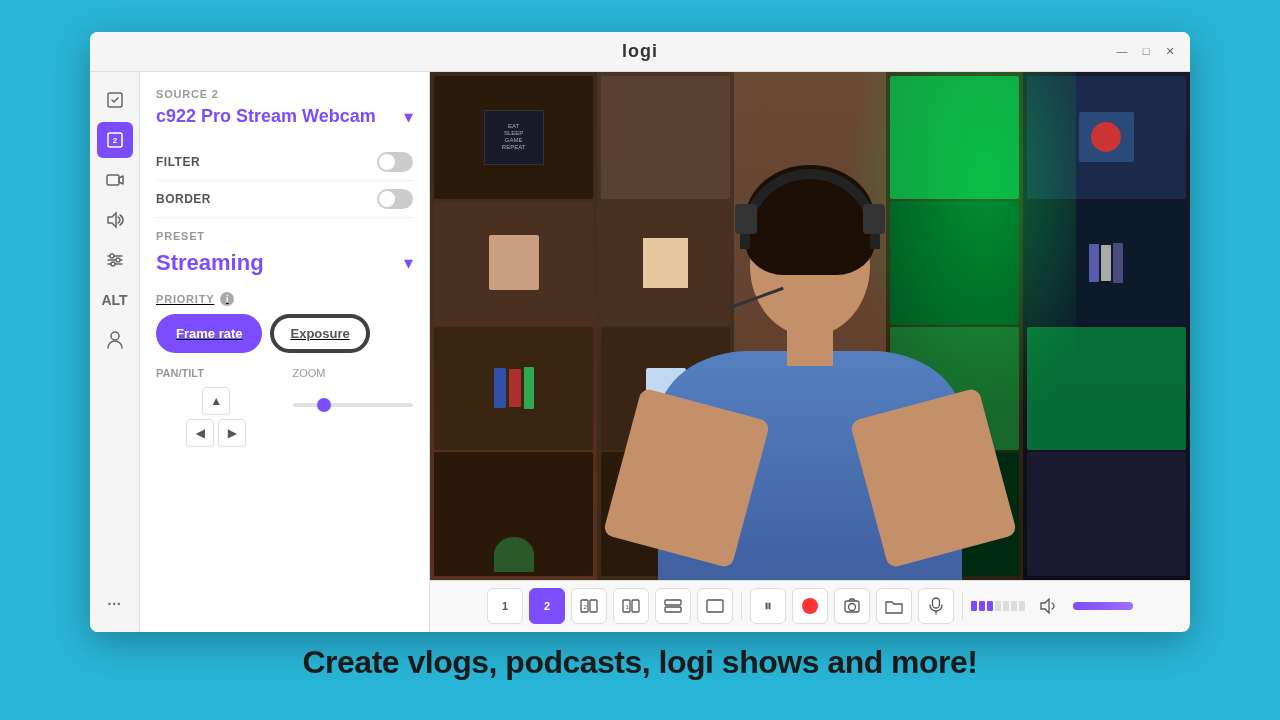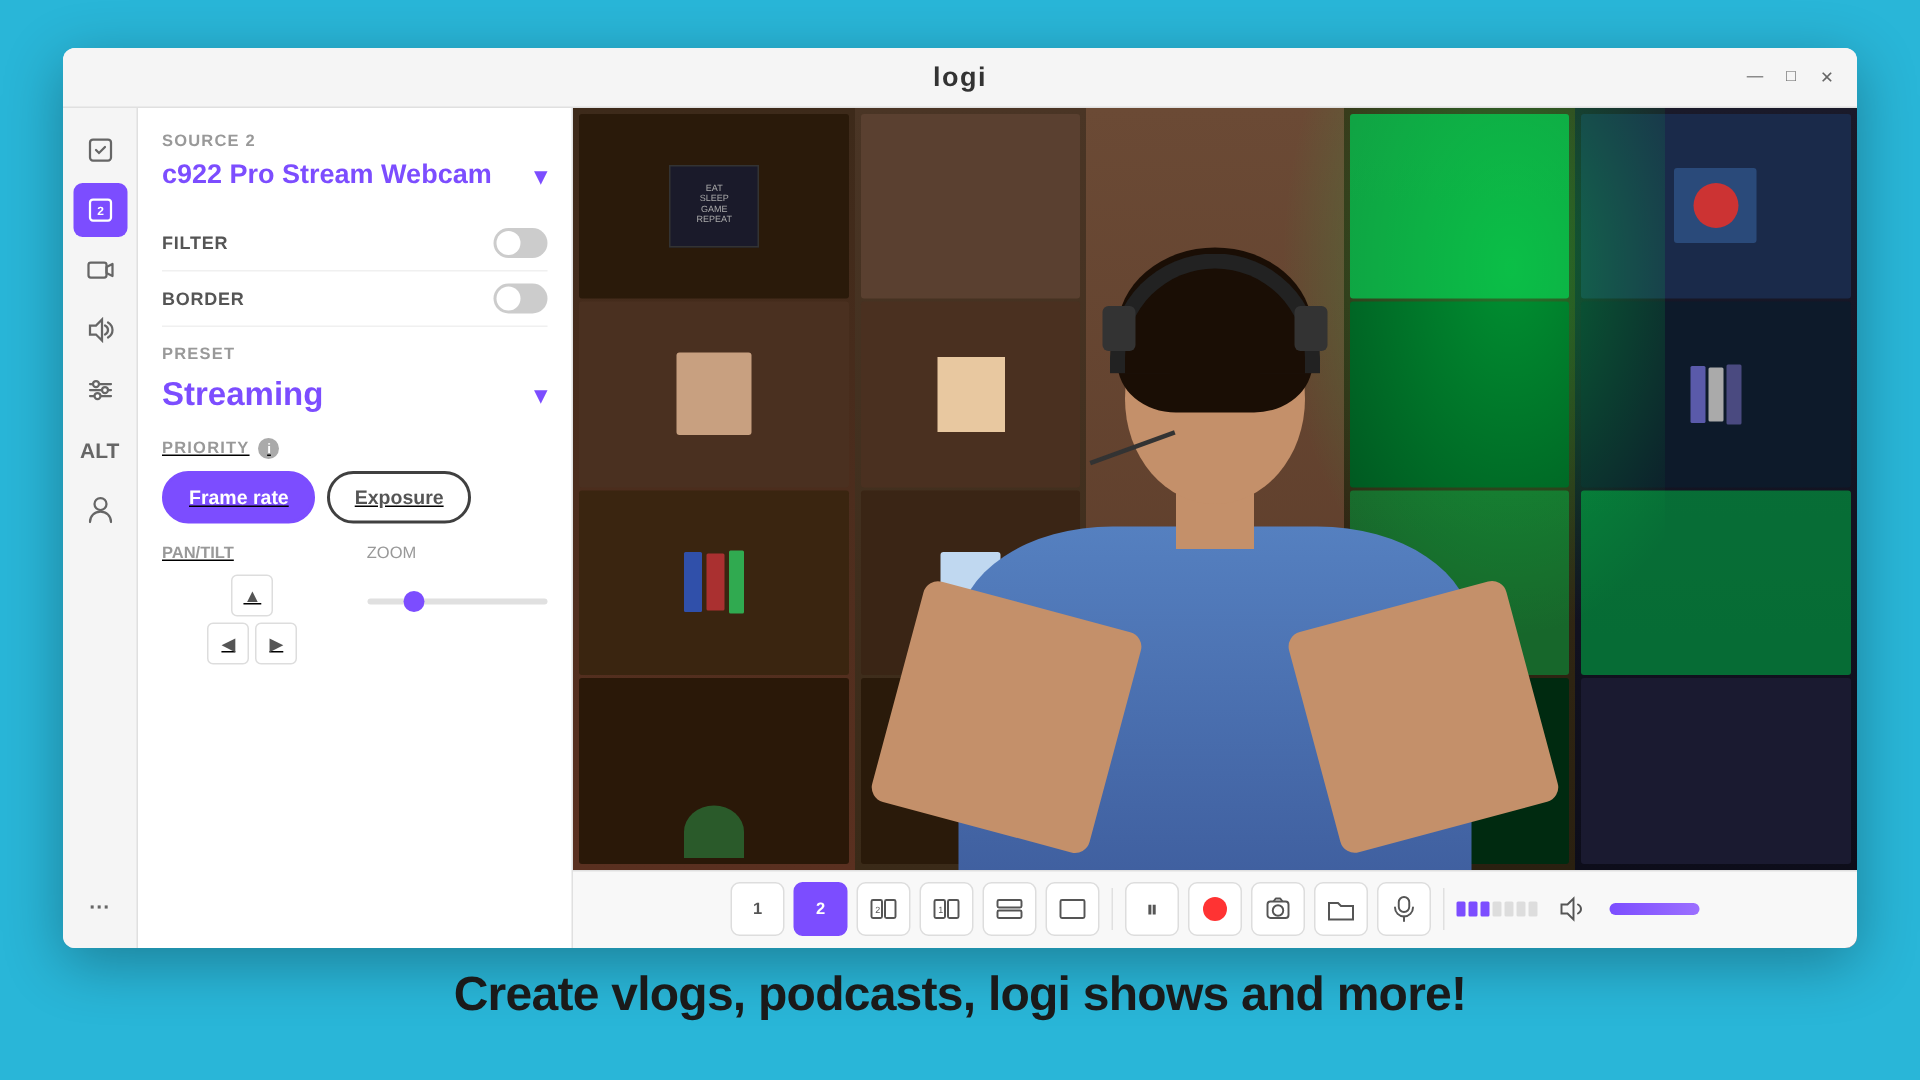--- a/index.html
+++ b/index.html
@@ -9,21 +9,21 @@
       background-color: #29b6d8;
       font-family: 'Segoe UI', Arial, sans-serif;
       overflow: hidden;
       display: flex;
       flex-direction: column;
       align-items: center;
       justify-content: center;
     }
 
     .app-window {
-      width: 1196px;
+      width: 1100px;
       height: 600px;
       background: #f0f0f0;
       border-radius: 8px;
       box-shadow: 0 10px 40px rgba(0,0,0,0.3);
       display: flex;
       flex-direction: column;
       overflow: hidden;
     }
 
     
@@ -222,38 +222,37 @@
     .priority-buttons {
       display: flex;
       gap: 8px;
     }
     .priority-btn {
       padding: 8px 16px;
       border-radius: 20px;
       font-size: 13px;
       font-weight: 600;
       cursor: pointer;
-      border: 2px solid #404040;
+      border: 4px solid #404040;
       background: white;
       color: #555;
     }
     .priority-btn.active {
       background: #7c4dff;
       color: white;
       border-color: #7c4dff;
     }
 
     .pan-tilt-section {
       margin-top: 14px;
       display: flex;
       gap: 16px;
     }
     .pan-tilt-col {
       flex: 1;
-      text-decoration: underline;
     }
     .pan-tilt-label {
       font-size: 11px;
       font-weight: 600;
       color: #999;
       margin-bottom: 8px;
     }
     .arrow-controls {
       display: flex;
       flex-direction: column;

